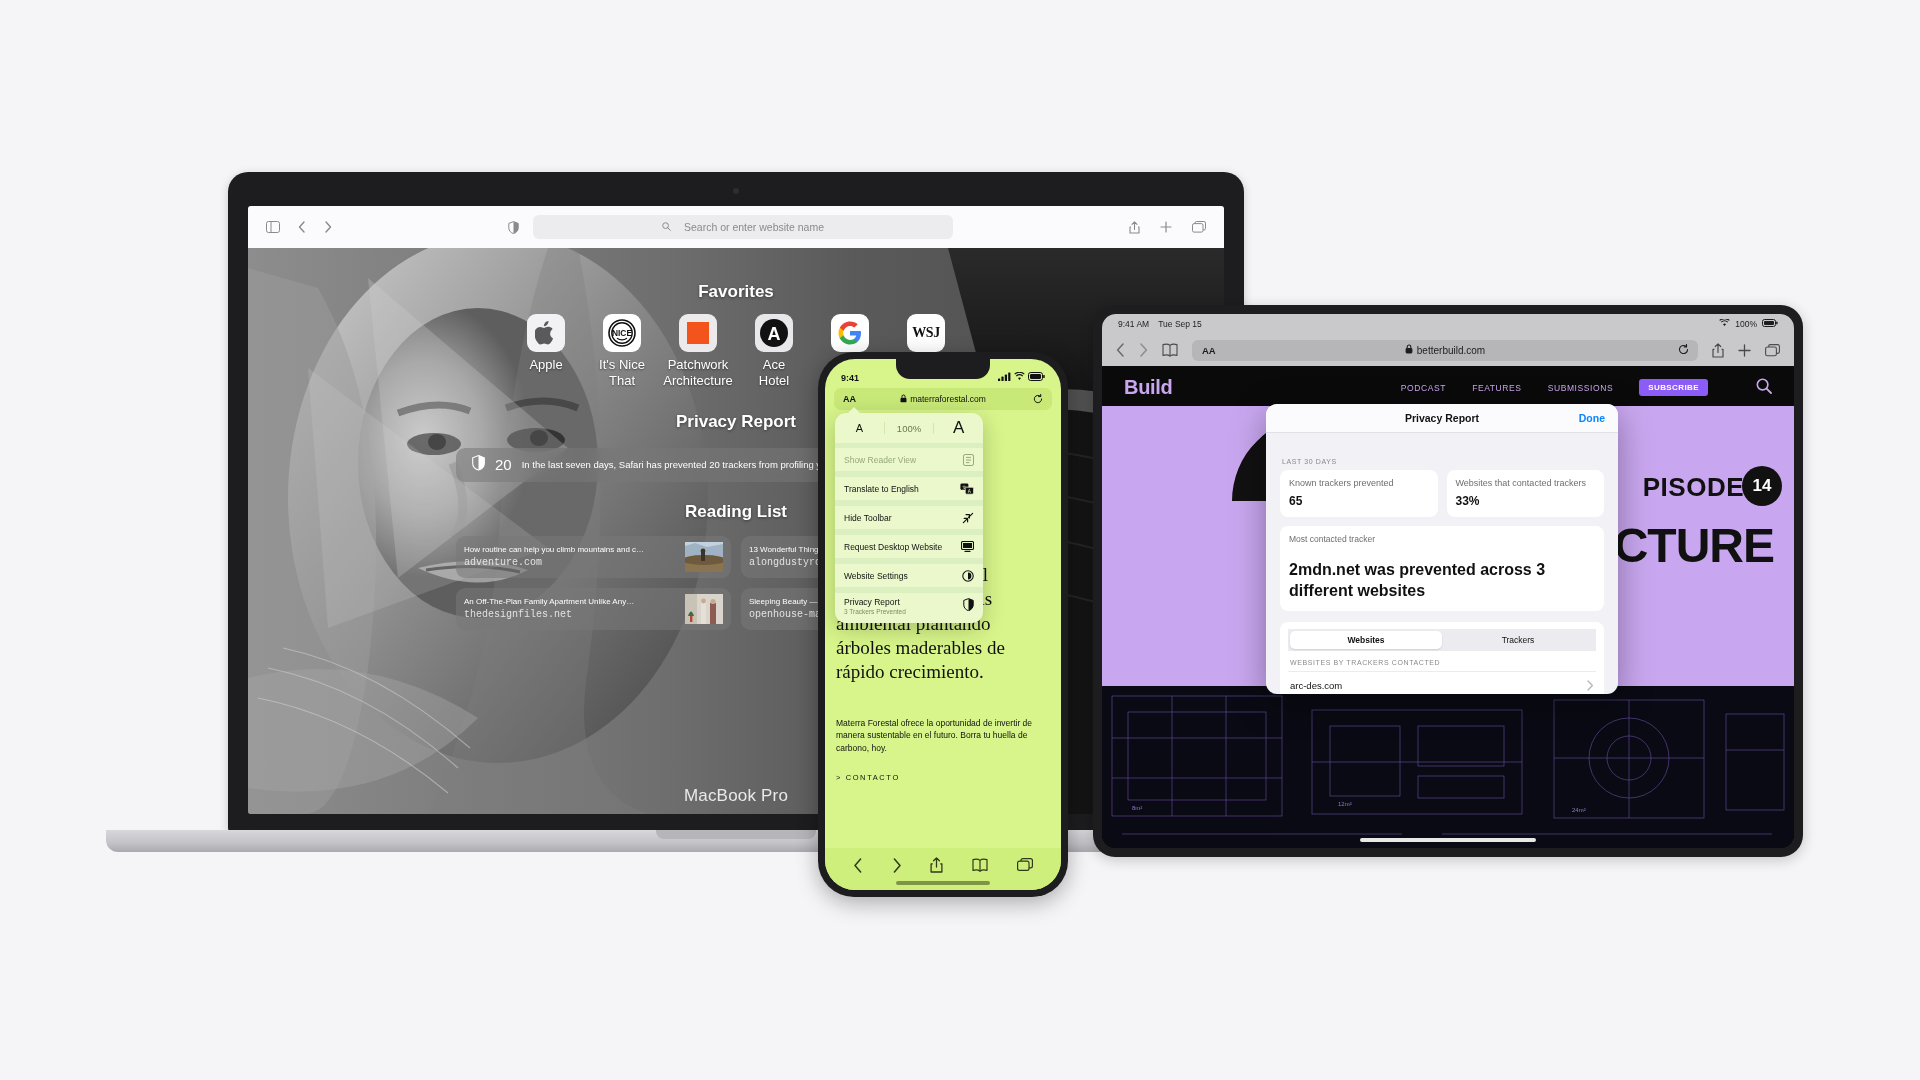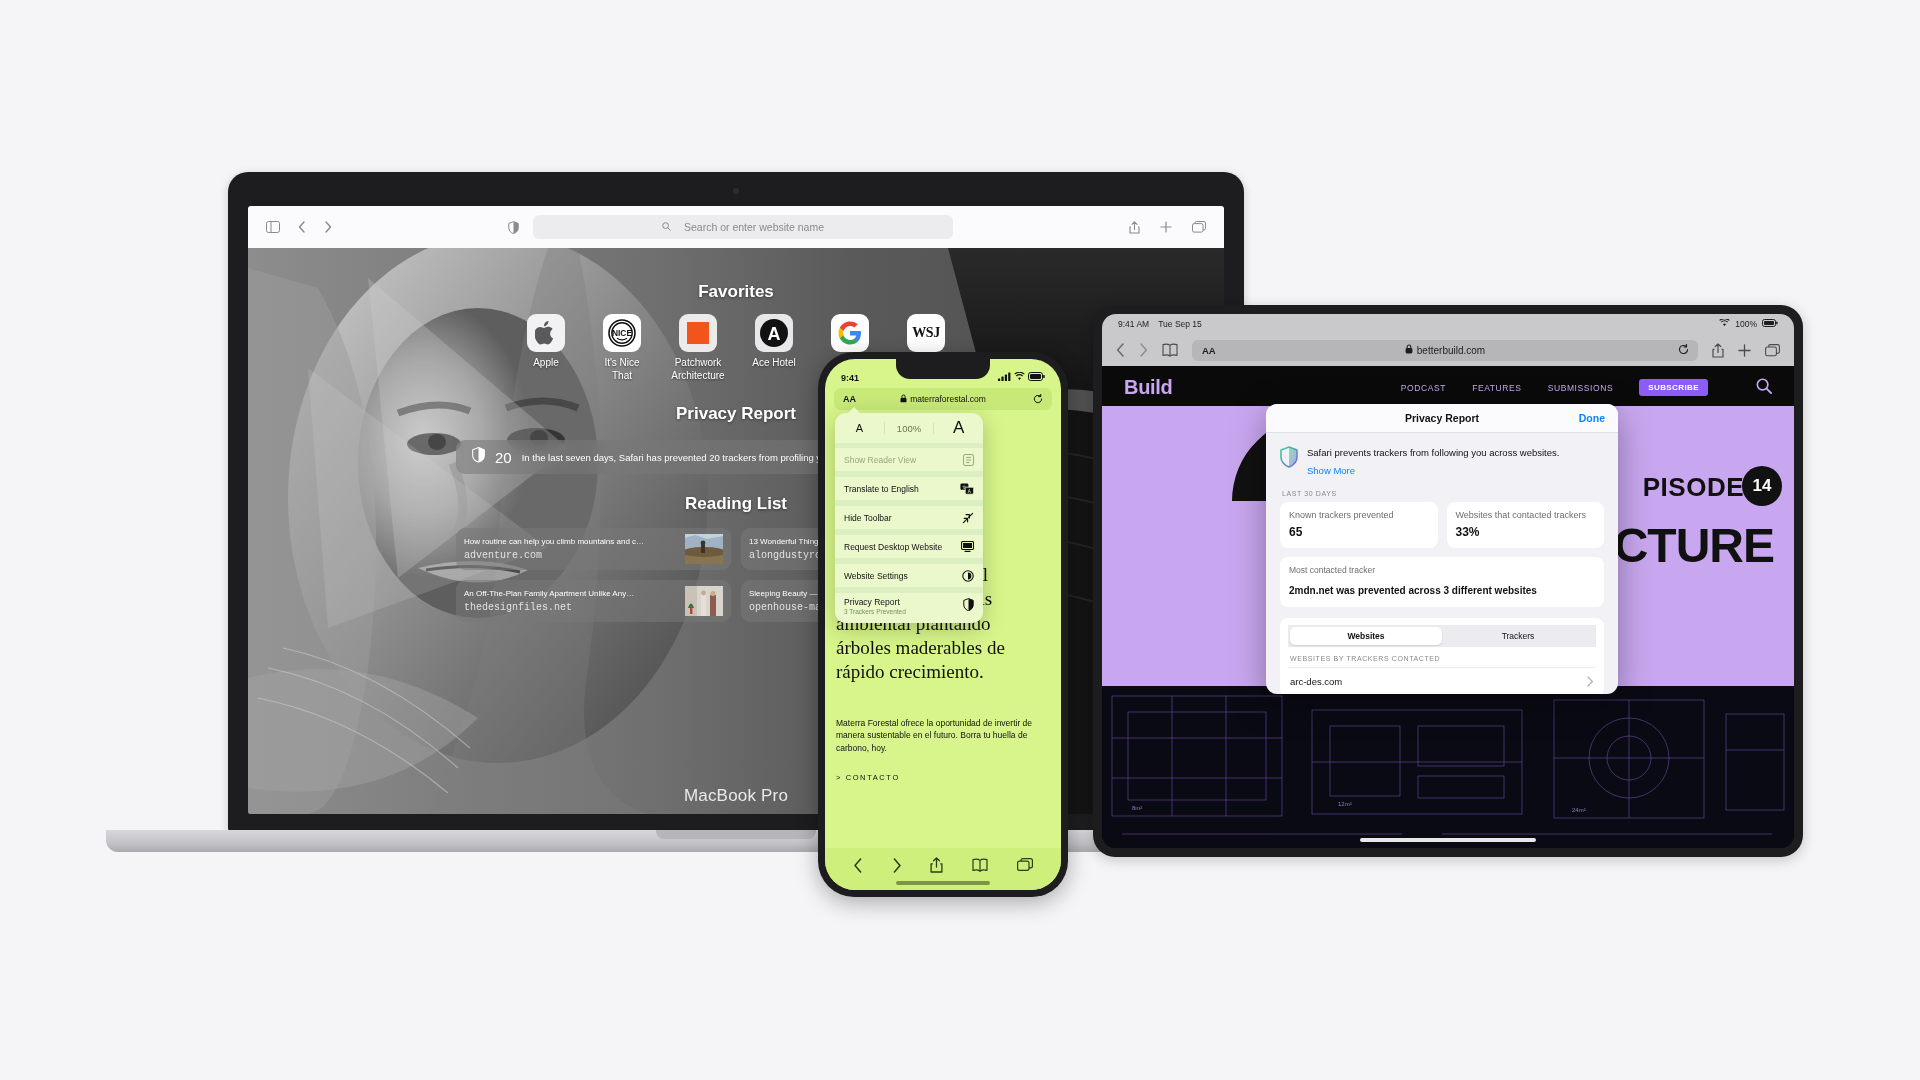--- a/index.html
+++ b/index.html
@@ -56,21 +56,21 @@
   .mb-start { position: absolute; left: 0; top: 0; width: 100%; height: 100%;
     padding: 34px 0 0 0; }
   .start-h {
     color: #fff; font-size: 17px; font-weight: 700; text-align: center;
     text-shadow: 0 1px 3px rgba(0,0,0,.45); margin-bottom: 12px;
   }
   .favs { display: flex; justify-content: center; gap: 20px; }
   .fav { width: 56px; display: flex; flex-direction: column; align-items: center; gap: 5px; }
   .fav-tile { width: 38px; height: 38px; border-radius: 9px; background: #f2f2f4;
     display: flex; align-items: center; justify-content: center; overflow: hidden; }
-  .fav-label { color: #fff; font-size: 10px; line-height: 1.25; text-align: center;
+  .fav-label { color: #fff; font-size: 13px; line-height: 1.25; text-align: center;
     text-shadow: 0 1px 2px rgba(0,0,0,.5); }
 
   .pr-banner {
     margin: 16px auto 0 auto; width: 560px; height: 34px;
     background: rgba(120,120,120,.55); border-radius: 9px;
     display: flex; align-items: center; gap: 10px; padding: 0 16px;
     backdrop-filter: blur(8px);
   }
   .pr-count { color: #fff; font-size: 15px; font-weight: 500; }
   .pr-text { color: #fff; font-size: 9.5px; white-space: nowrap; overflow: hidden; }
@@ -142,21 +142,21 @@
   .pr-intro-txt { font-size: 9.5px; line-height: 1.45; color: #111; }
   .pr-showmore { color: #0a84ff; font-size: 9.5px; margin-top: 2px; display: inline-block; }
   .pr-section-label { font-size: 7px; color: #8a8a8e; letter-spacing: .6px;
     margin: 12px 0 5px 2px; font-weight: 500; }
   .pr-stats { display: flex; gap: 9px; }
   .pr-stat { flex: 1; background: #fff; border-radius: 8px; padding: 8px 9px 9px 9px; }
   .pr-stat-l { font-size: 9px; color: #6e6e73; line-height: 1.3; }
   .pr-stat-v { font-size: 12px; font-weight: 700; color: #111; margin-top: 4px; }
   .pr-most { background: #fff; border-radius: 8px; padding: 8px 9px 9px 9px; margin-top: 9px; }
   .pr-most-l { font-size: 8.5px; color: #6e6e73; }
-  .pr-most-v { font-size: 10px; font-weight: 700; color: #111; margin-top: 9px; line-height: 1.35; }
+  .pr-most-v { font-size: 16px; font-weight: 700; color: #111; margin-top: 15px; line-height: 1.35; }
   .pr-list { background: #fff; border-radius: 8px; margin-top: 11px; padding: 7px 8px 0 8px; }
   .pr-seg { display: flex; background: #ececf0; border-radius: 0; padding: 2px; }
   .pr-seg-i { flex: 1; text-align: center; font-size: 8.5px; padding: 4px 0;
     border-radius: 5px; color: #111; }
   .pr-seg-i.on { background: #fff; font-weight: 700; box-shadow: 0 1px 2px rgba(0,0,0,.12); }
   .pr-list-label { font-size: 7px; color: #8a8a8e; letter-spacing: .6px; margin: 8px 0 5px 2px; }
   .pr-row { display: flex; align-items: center; justify-content: space-between;
     border-top: 1px solid #ececf0; padding: 5px 2px 0 2px; }
   .pr-row-d { font-size: 9.5px; color: #111; }
   .pr-bar-wrap { position: relative; margin-top: 3px; }
@@ -627,38 +627,20 @@
               </span>
             </div>
           </div>
 
           <div class="pr-sheet">
             <div class="pr-head">
               <span class="pr-head-title">Privacy Report</span>
               <span class="pr-done">Done</span>
             </div>
             <div class="pr-body">
-              <div class="pr-intro">
-                <span>
-                  <svg width="18" height="22" viewBox="0 0 18 22">
-                      <defs>
-                        <linearGradient id="shg" x1="0" y1="0" x2="1" y2="1">
-                          <stop offset="0" stop-color="#3ecf8e"></stop>
-                          <stop offset="1" stop-color="#7b68d9"></stop>
-                        </linearGradient>
-                      </defs>
-                      <path d="M9 1 L17 4 V11 c0 5-4 8.4-8 10 C5 19.4 1 16 1 11 V4 Z" fill="none" stroke="url(#shg)" stroke-width="1.6"></path>
-                      <path d="M9 1 L17 4 V11 c0 5-4 8.4-8 10 Z" fill="url(#shg)" opacity="0.55"></path>
-                    </svg>
-                </span>
-                <div>
-                  <div class="pr-intro-txt">Safari prevents trackers from following you across websites.</div>
-                  <span class="pr-showmore">Show More</span>
-                </div>
-              </div>
 
               <div class="pr-section-label">LAST 30 DAYS</div>
               <div class="pr-stats">
                 <div class="pr-stat">
                   <div class="pr-stat-l">Known trackers prevented</div>
                   <div class="pr-stat-v">65</div>
                 </div>
                 <div class="pr-stat">
                   <div class="pr-stat-l">Websites that contacted trackers</div>
                   <div class="pr-stat-v">33%</div>

